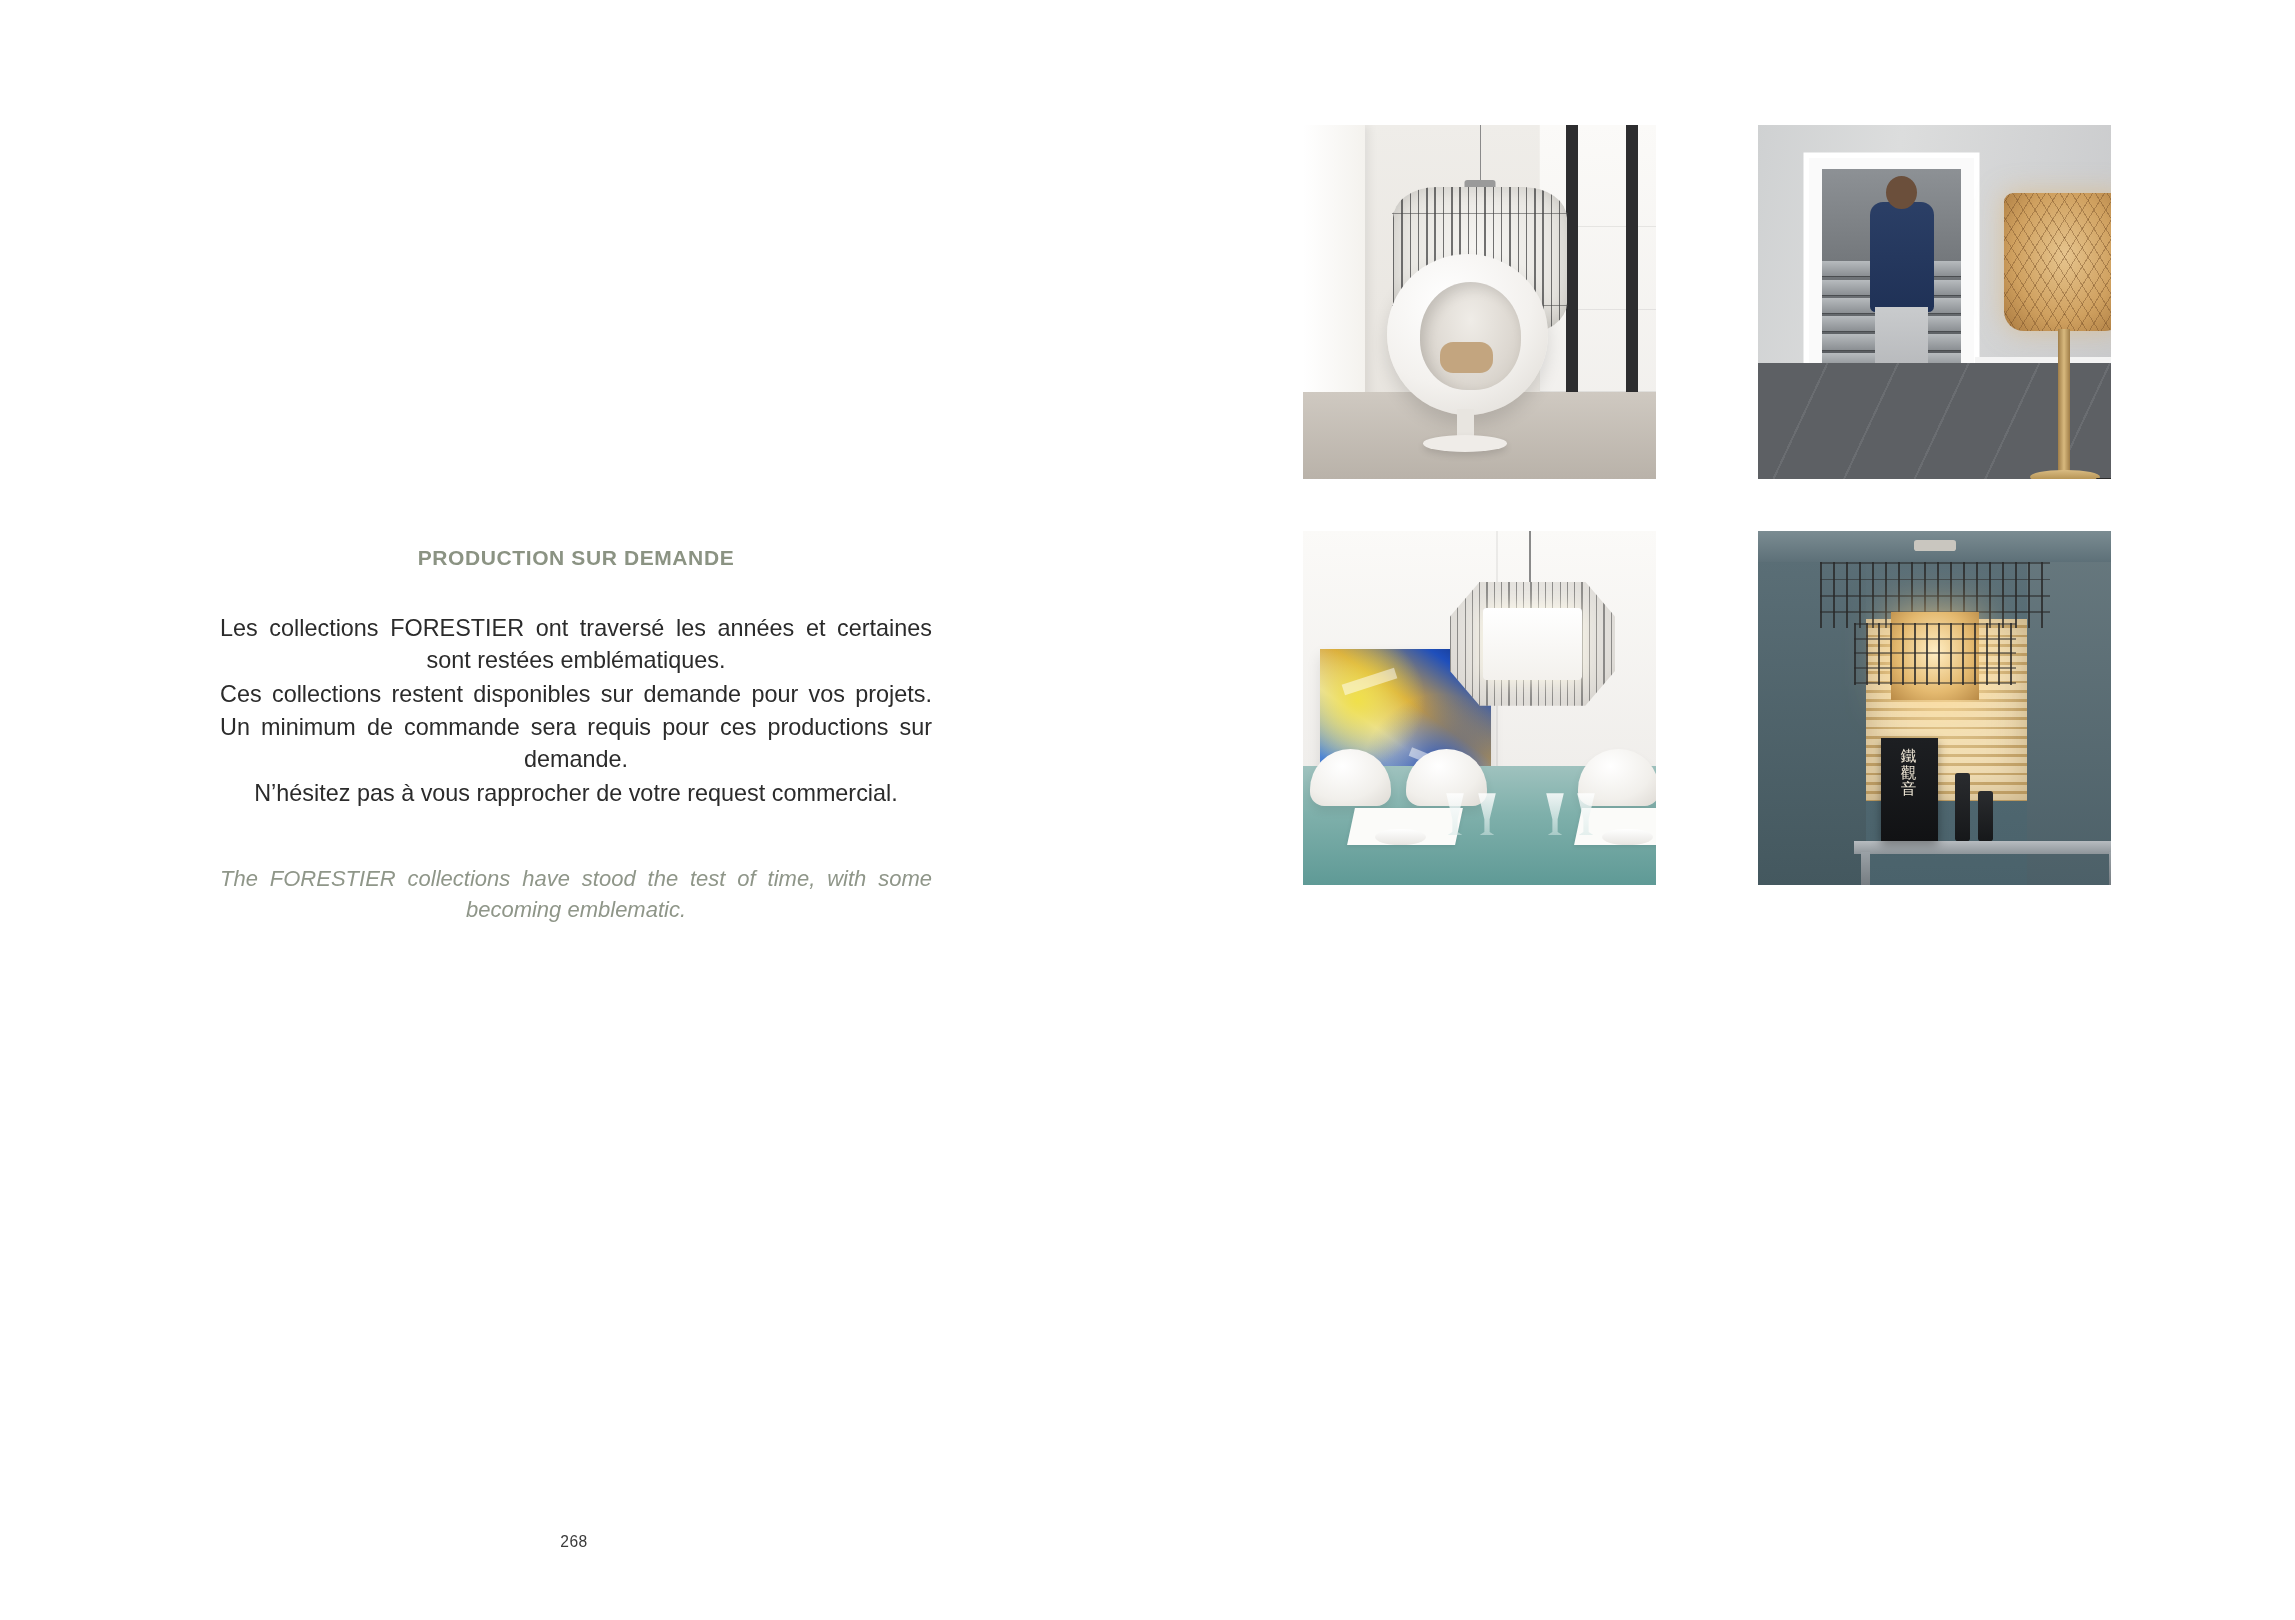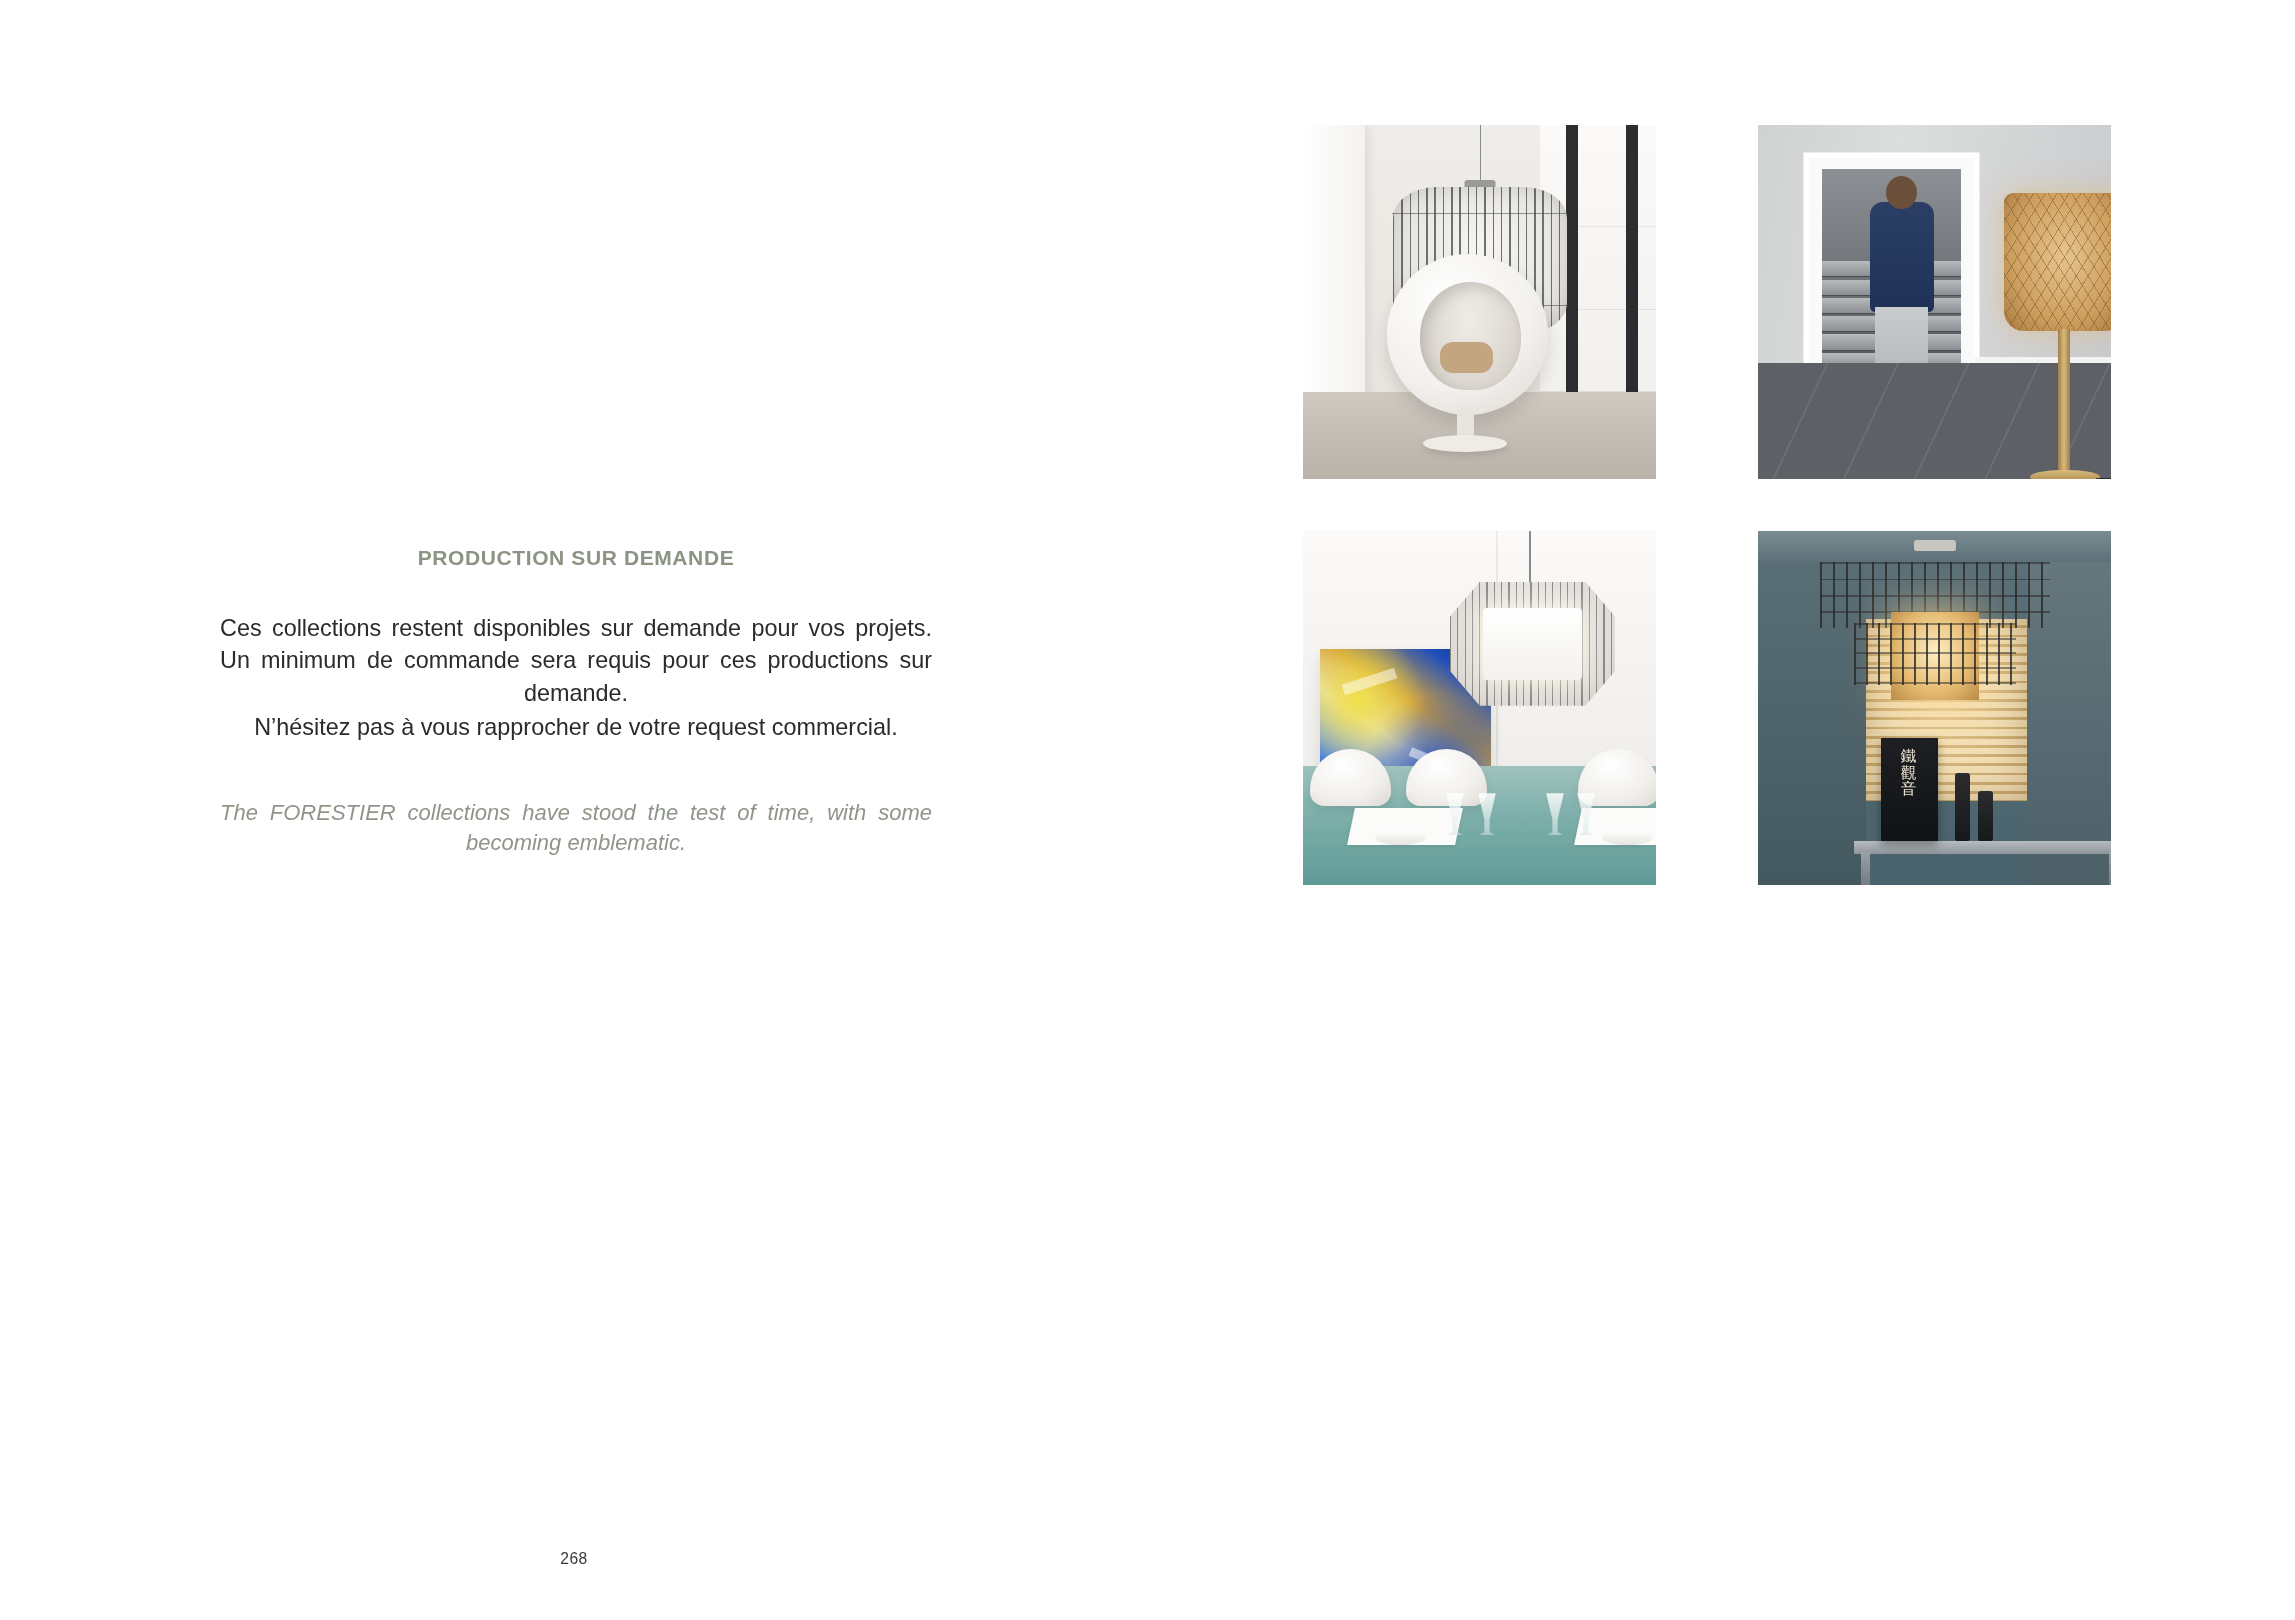--- a/index.html
+++ b/index.html
@@ -64,21 +64,21 @@
     text-align-last: center;
     margin: 0 0 1.8px 0;
   }
 
   .gap-en {
     margin-top: 55px;
   }
 
   .folio {
     position: absolute;
-    bottom: 53px;
+    bottom: 70px;
     width: 100%;
     text-align: center;
     font-size: 15.6px;
     color: #3a3a3a;
     letter-spacing: 0.5px;
   }
 
   
   .photo-grid {
     position: absolute;
@@ -379,20 +379,21 @@
 <body class="noselect">
 
 <div class="spread">
 
   <section class="page">
 
     <div class="text-block">
 
       <div class="heading">PRODUCTION SUR DEMANDE</div>
 
+      <p class="para-fr">Les collections FORESTIER ont traversé les années et certaines sont restées emblématiques.</p>
 
       <p class="para-fr">Ces collections restent disponibles sur demande pour vos projets. Un minimum de commande sera requis pour ces productions sur demande.</p>
 
       <p class="para-fr">N’hésitez pas à vous rapprocher de votre request commercial.</p>
 
       <p class="para-en gap-en">The FORESTIER collections have stood the test of time, with some becoming emblematic.</p>
 
 
     </div>
 

